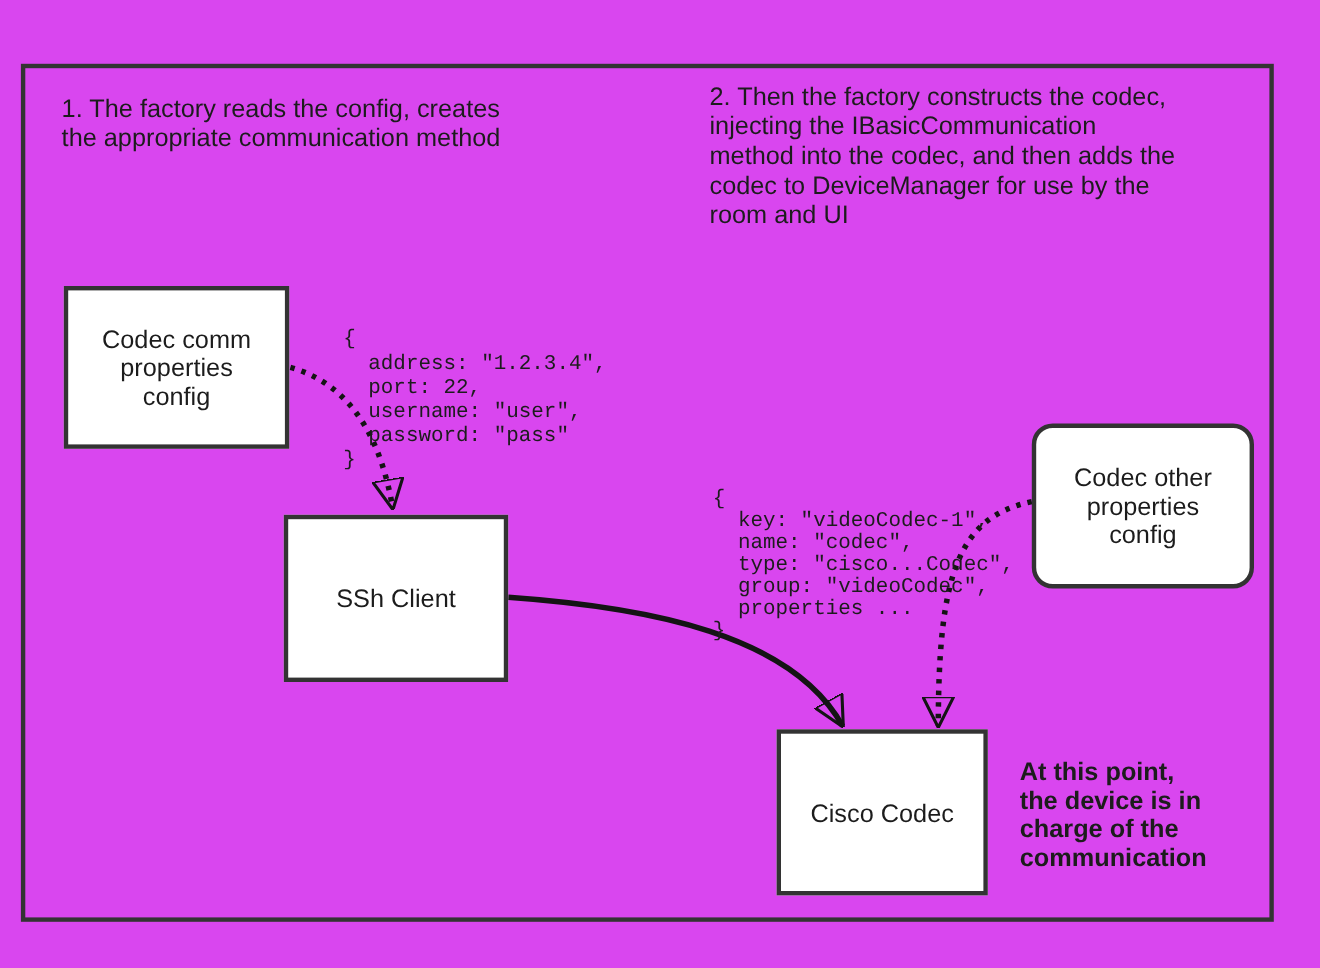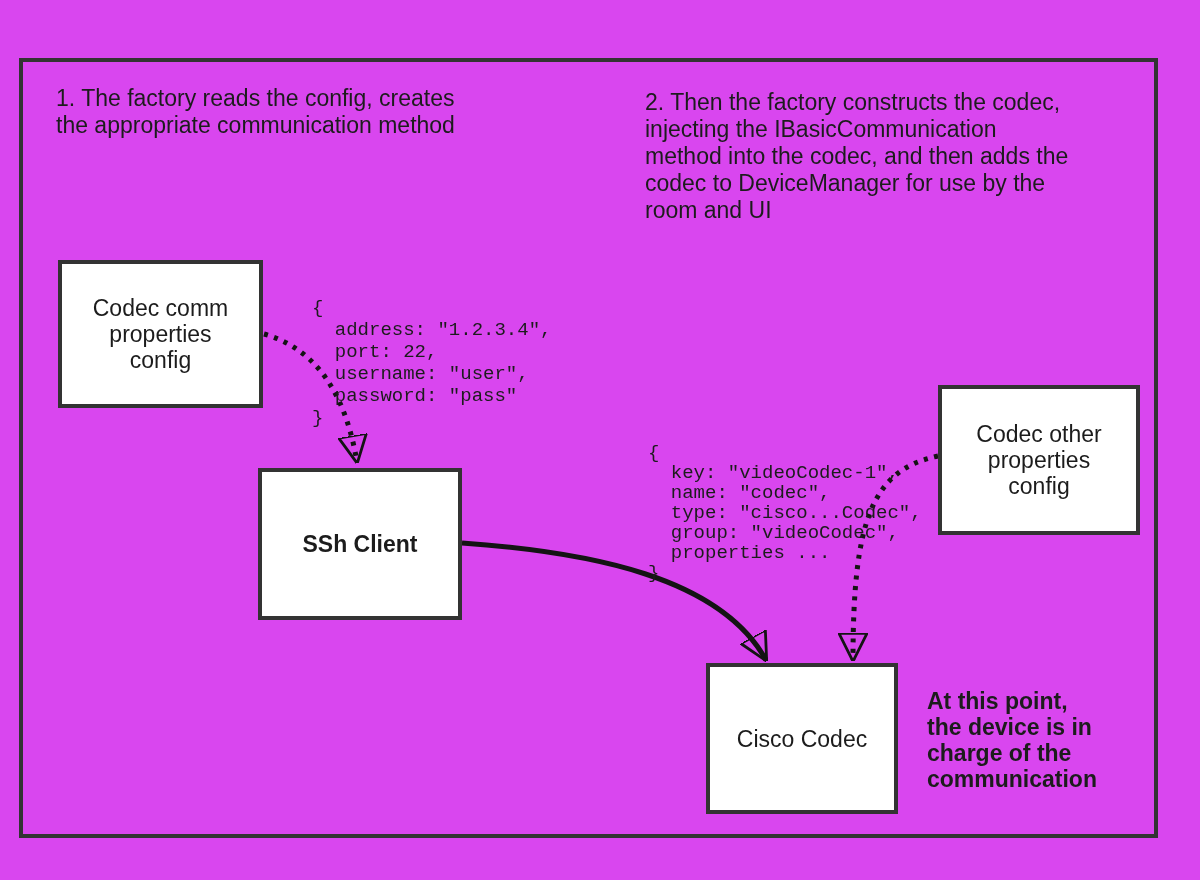--- a/index.html
+++ b/index.html
@@ -10,32 +10,32 @@
   .frame{
     position:absolute;left:19px;top:58px;width:1139px;height:780px;
     border:4px solid #333333;box-sizing:border-box;background:transparent;
   }
   .arrows{position:absolute;left:0;top:0;width:1200px;height:880px;pointer-events:none;}
   .arrows path{fill:none;stroke:#141414;}
   .arrows .solid{stroke-width:5;}
   .arrows .dotted{stroke-width:5;stroke-dasharray:4 6.5;}
   .note{position:absolute;white-space:pre-line;font-size:23px;line-height:27px;color:#1c1c1c;}
   .note-step1{left:56px;top:85px;width:480px;}
-  .note-step2{left:645px;top:89px;width:490px;}
+  .note-step2{left:645px;top:74px;width:490px;}
   .note-outcome{left:927px;top:688px;width:230px;line-height:26px;font-weight:bold;}
   .box{
     position:absolute;box-sizing:border-box;border:4px solid #333333;background:#ffffff;
     display:flex;align-items:center;justify-content:center;
   }
   .box .label{
     white-space:pre-line;text-align:center;font-size:23px;line-height:26px;color:#1c1c1c;
   }
   .box-codec-comm{left:58px;top:260px;width:205px;height:148px;}
-  .box-ssh{left:258px;top:468px;width:204px;height:152px;font-weight:bold;}
-  .box-other{left:938px;top:385px;width:202px;height:150px;}
+  .box-ssh{left:258px;top:468px;width:204px;height:152px;}
+  .box-other{left:938px;top:385px;width:202px;height:150px;border-radius:19px;}
   .box-cisco{left:706px;top:663px;width:192px;height:151px;}
   .code{
     position:absolute;font-family:"Liberation Mono",monospace;font-size:19px;
     white-space:pre;color:#1c1c1c;
   }
   .code-comm{left:312px;top:297px;line-height:22px;}
   .code-codec{left:648px;top:443px;line-height:20px;}
 </style>
 </head>
 <body>

